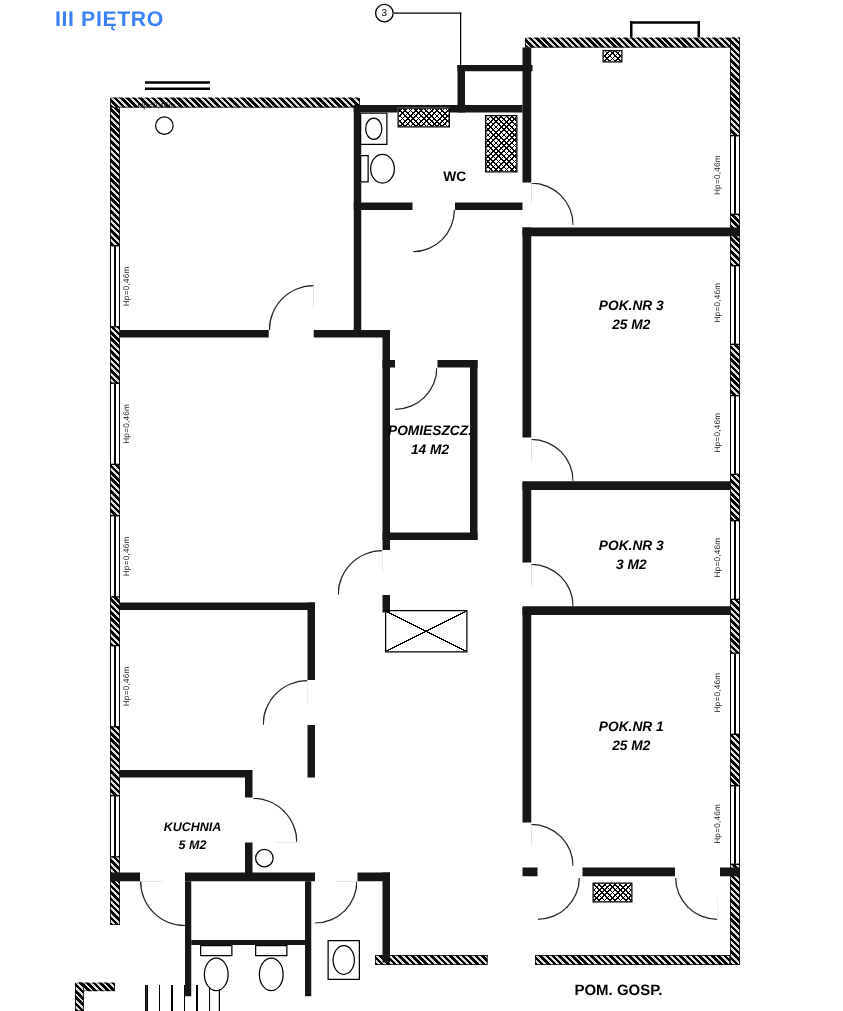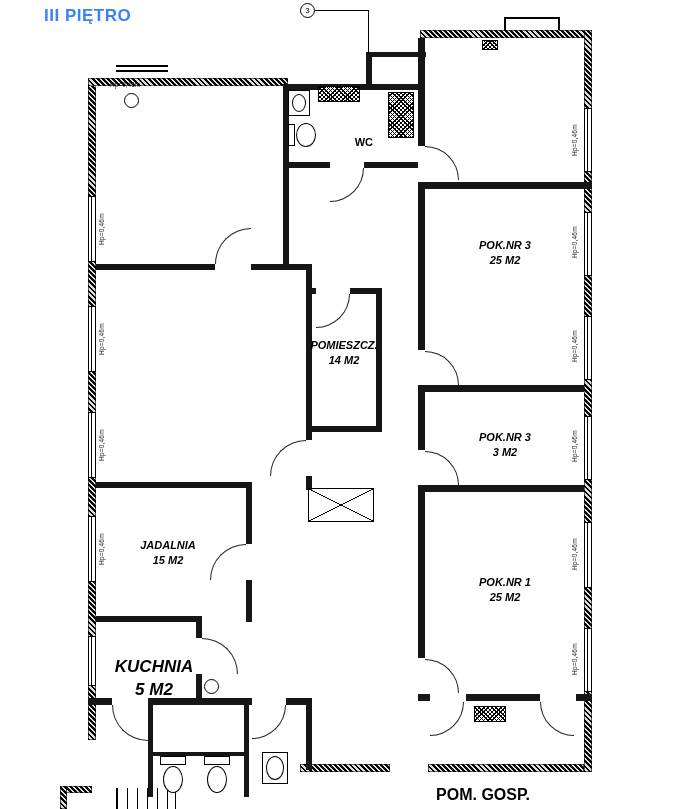--- a/index.html
+++ b/index.html
@@ -24,21 +24,21 @@
   .d.p-bl{border-width:1.3px 1.3px 0 0;border-radius:0 100% 0 0;}
   .d.p-br{border-width:1.3px 0 0 1.3px;border-radius:100% 0 0 0;}
   .elev{position:absolute;border:1.5px solid #000;box-sizing:border-box;background:
      linear-gradient(to top right,transparent calc(50% - .6px),#000 calc(50% - .6px) calc(50% + .6px),transparent calc(50% + .6px)),
      linear-gradient(to bottom right,transparent calc(50% - .6px),#000 calc(50% - .6px) calc(50% + .6px),transparent calc(50% + .6px));}
   .stairs{position:absolute;border-left:1.2px solid #000;border-right:1.2px solid #000;box-sizing:border-box;
      background:repeating-linear-gradient(to right,#000 0 1.2px,transparent 1.2px 10px);}
   .rlabel{position:absolute;text-align:center;font-style:italic;font-weight:bold;font-size:11px;
      line-height:1.35;color:#000;}
   .rlabel span{display:block;}
-  .big{font-size:17px;}
+  .big{font-size:10px;}
   .plain{font-style:normal;text-align:right;}
   .sill{position:absolute;writing-mode:vertical-rl;transform:rotate(180deg);
      font-size:6.5px;color:#222;letter-spacing:.2px;text-align:center;}
   .sill-h{position:absolute;font-size:6.5px;color:#222;}
   .mark{position:absolute;width:13px;height:13px;border:1px solid #000;border-radius:50%;
      background:#fff;font-size:8px;display:flex;align-items:center;justify-content:center;}
   .ln{position:absolute;background:#000;}
   .title{position:absolute;font-weight:bold;font-size:17px;color:#3b82f6;letter-spacing:.5px;}
   .fixt{position:absolute;border:1px solid #000;background:#fff;box-sizing:border-box;}
   .oval{border-radius:50%;}
@@ -180,28 +180,24 @@
     <span>3 M2</span>
   </div>
   <div class="rlabel" style="left:445px;top:575px;width:120px;">
     <span>POK.NR 1</span>
     <span>25 M2</span>
   </div>
   <div class="rlabel" style="left:284px;top:338px;width:120px;">
     <span>POMIESZCZ.</span>
     <span>14 M2</span>
   </div>
-  <div class="rlabel" style="left:108px;top:538px;width:120px;">
-    <span>JADALNIA</span>
-    <span>15 M2</span>
-  </div>
   <div class="rlabel big" style="left:98px;top:656px;width:112px;">
     <span>KUCHNIA</span>
     <span>5 M2</span>
   </div>
   <div class="rlabel plain" style="left:317px;top:135px;width:56px;">
     <span>WC</span>
   </div>
-  <div class="rlabel plain" style="left:406px;top:784px;width:124px;font-size:16px;">
+  <div class="rlabel plain" style="left:406px;top:784px;width:124px;font-size:12px;">
     <span>POM. GOSP.</span>
   </div>
 
 </div>
 
 </body></html>

